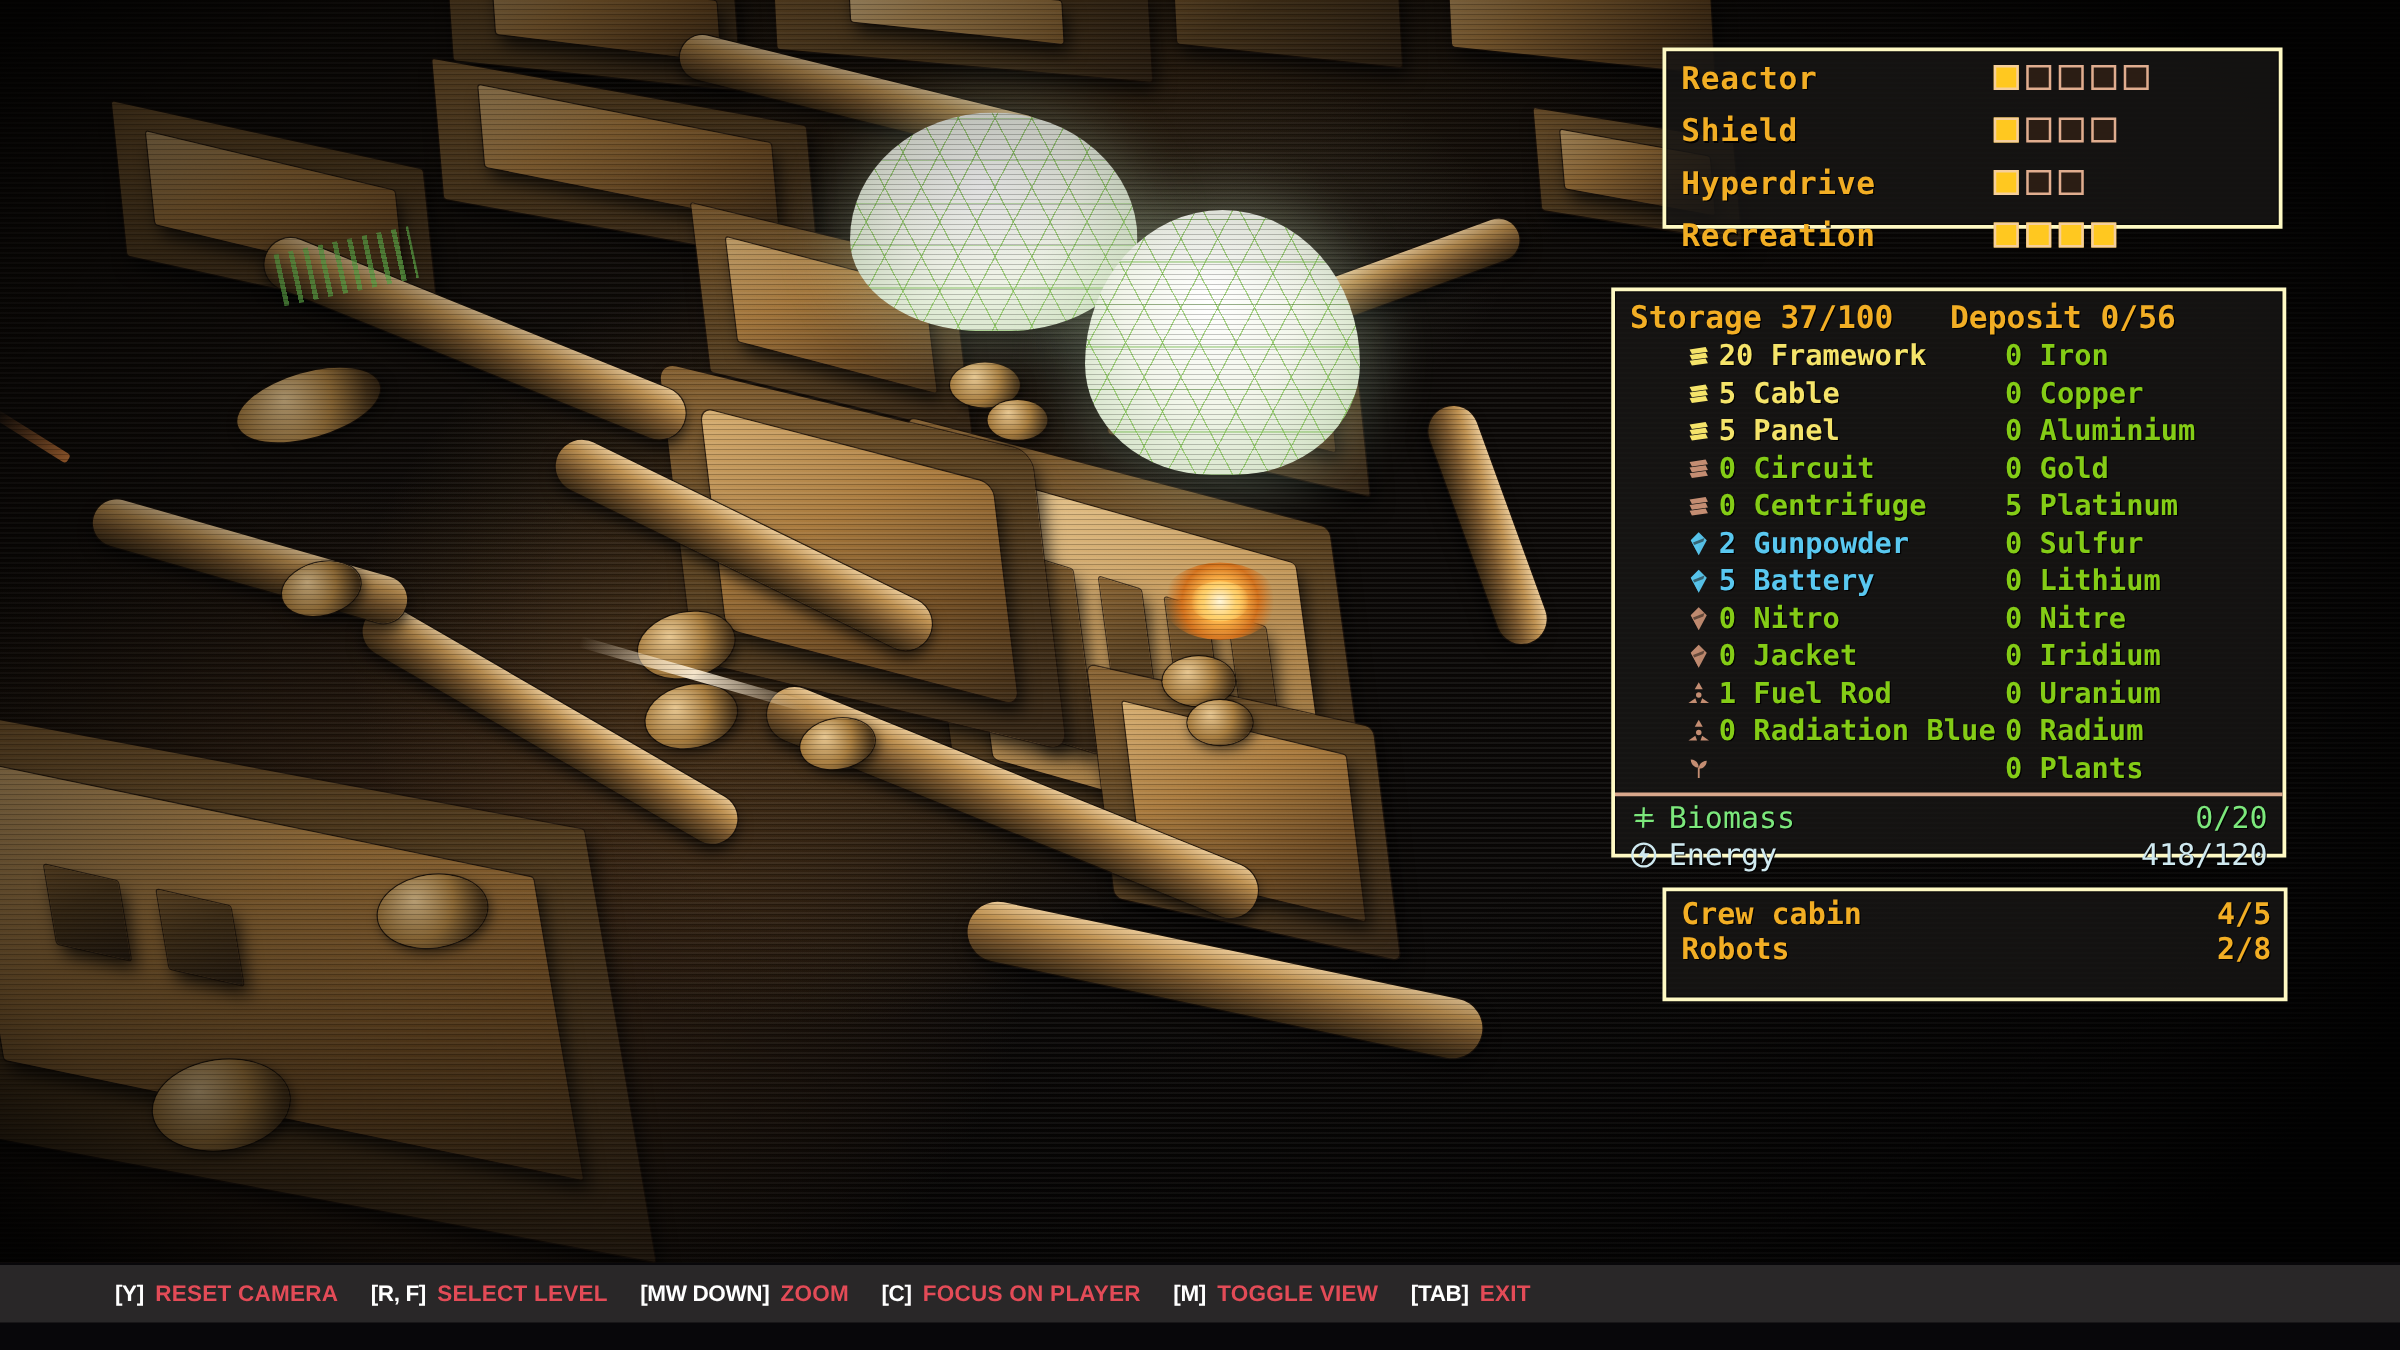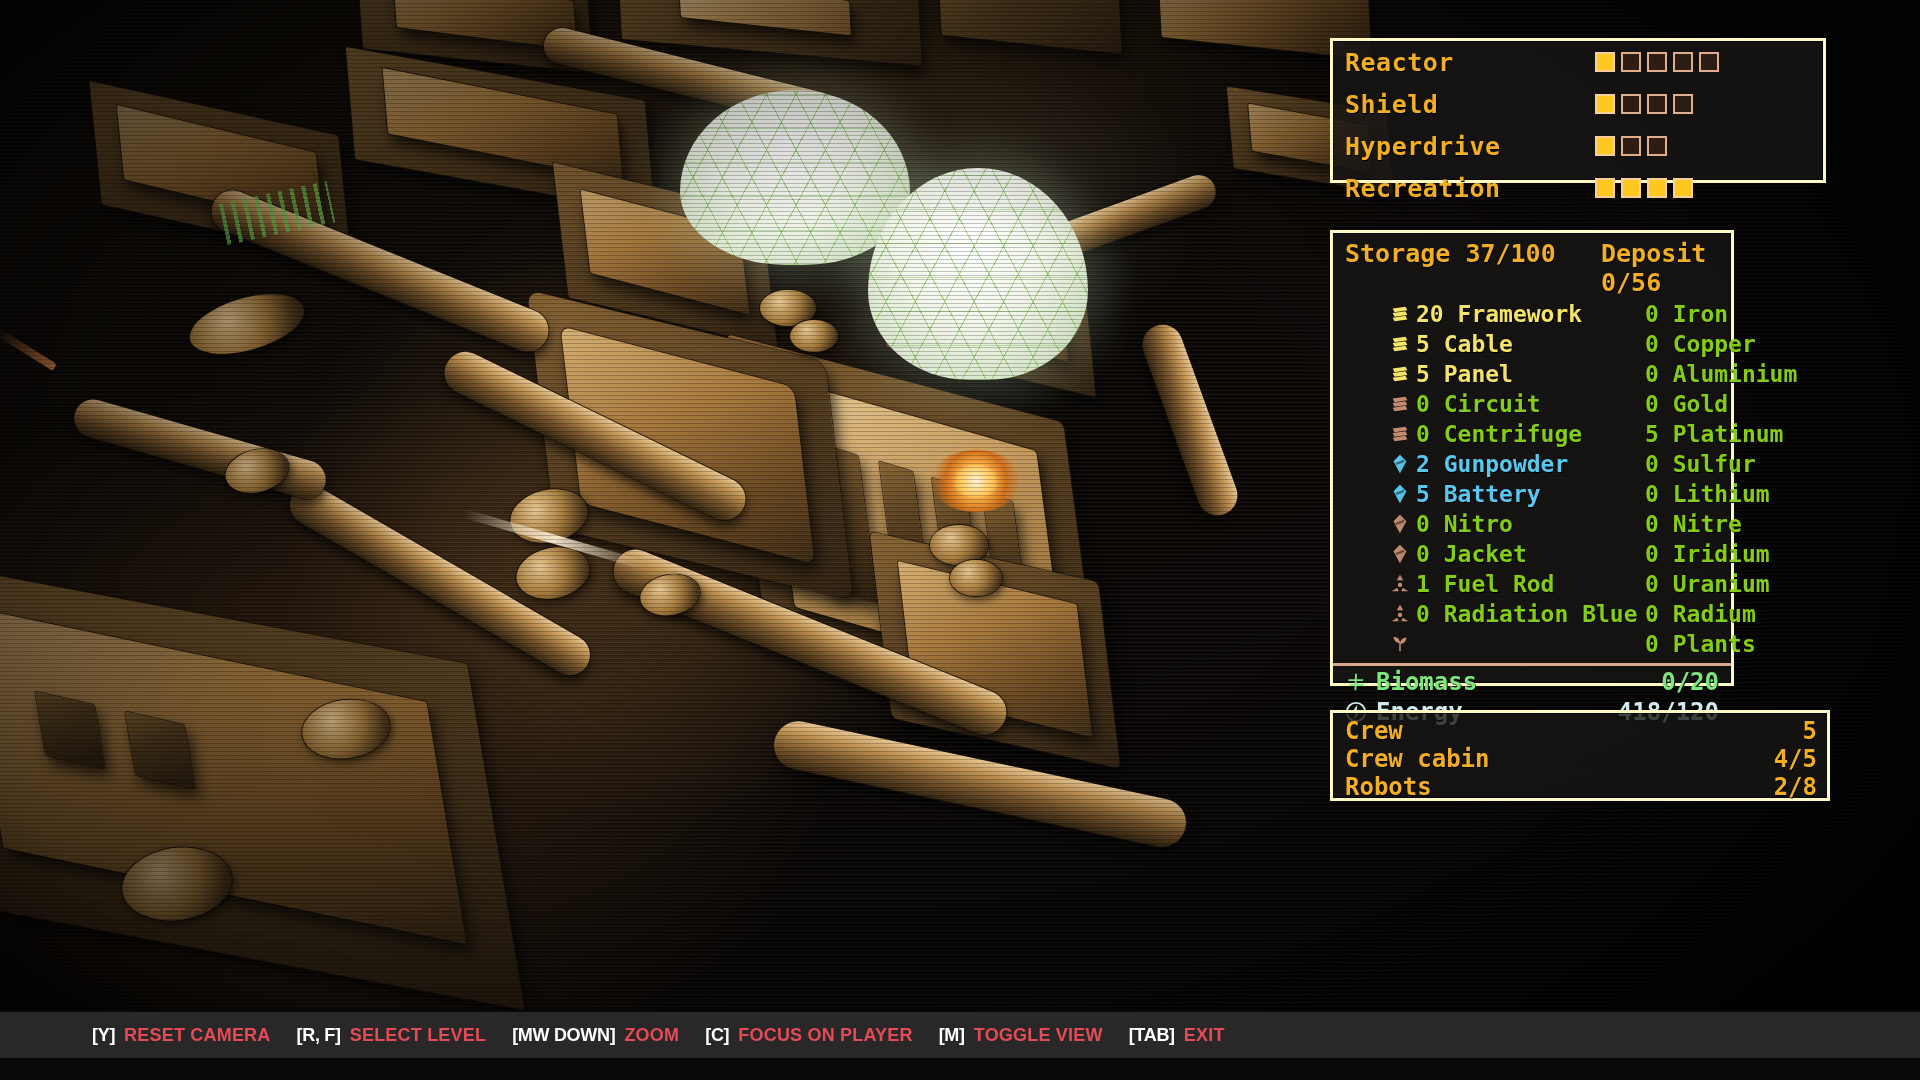--- a/index.html
+++ b/index.html
@@ -112,21 +112,21 @@
 
   
   .hud-panel {
     position: absolute;
     border: 3px solid #fef9c3;
     background: rgba(24,22,21,0.80);
     box-shadow: inset 0 0 0 1px rgba(0,0,0,0.55);
   }
 
   #panel-systems { left: 1330px; top: 38px; width: 496px; height: 145px; }
-  #panel-resources { left: 1330px; top: 230px; width: 404px; height: 456px; }
+  #panel-resources { left: 1289px; top: 230px; width: 540px; height: 456px; }
   #panel-crew { left: 1330px; top: 710px; width: 500px; height: 91px; }
 
   
   .sys-row {
     position: relative;
     display: flex;
     align-items: center;
     height: 42px;
     padding: 0 0 0 12px;
   }
@@ -190,24 +190,24 @@
 
   .res-divider {
     height: 3px;
     background: #d9a88c;
     margin: 4px 0 0 0;
   }
 
   .totals { padding: 2px 12px 0 12px; }
   .tot-row {
     display: flex;
-    align-items: flex-start;
+    align-items: center;
     height: 30px;
     font-size: 24px;
-    font-weight: bold;
+    font-weight: normal;
     text-shadow: 1px 1px 0 rgba(0,0,0,0.9);
     gap: 44px;
   }
   .tot-row .lbl { display: flex; align-items: center; gap: 4px; flex: 1 1 auto; }
   .tot-row .val { margin-left: auto; }
 
   
   .crew-row {
     display: flex;
     align-items: center;
@@ -592,24 +592,20 @@
             <span>Energy</span>
           </div>
           <span class="val">418/120</span>
         </div>
       </div>
   </div>
 
   <div id="panel-crew" class="hud-panel">
     <div id="crew-rows" style="padding-top:4px;">
         <div class="crew-row">
-          <span>Crew</span>
-          <span class="val">5</span>
-        </div>
-        <div class="crew-row">
           <span>Crew cabin</span>
           <span class="val">4/5</span>
         </div>
         <div class="crew-row">
           <span>Robots</span>
           <span class="val">2/8</span>
         </div>
       </div>
   </div>
 

